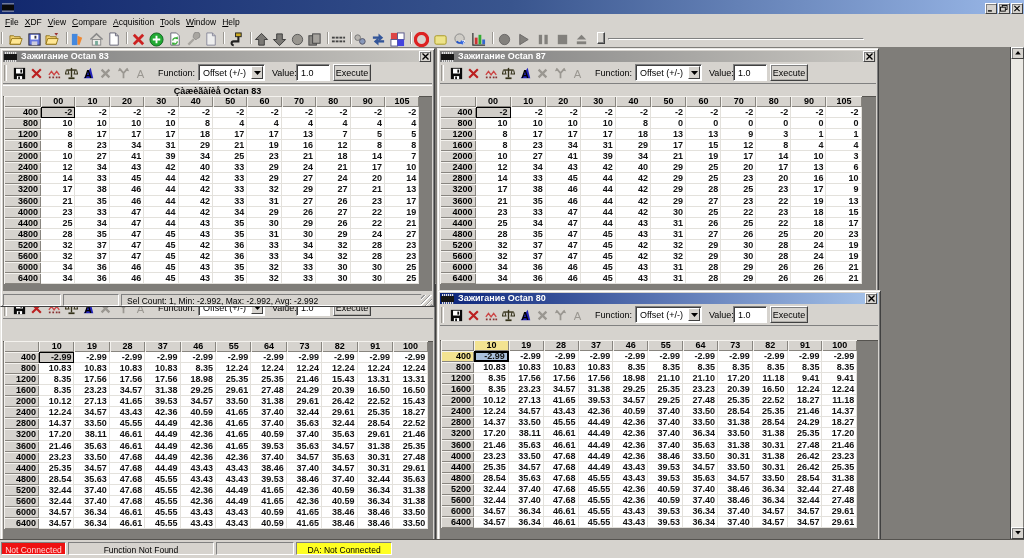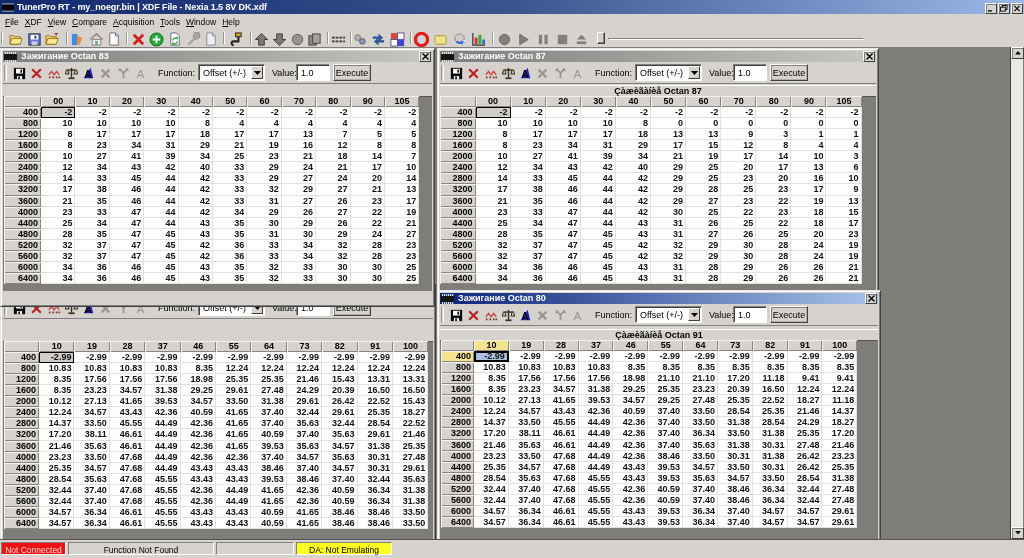--- a/index.html
+++ b/index.html
@@ -58,21 +58,20 @@
         <rect x="4.5" y="0" width="1" height="1.5"></rect>
         <rect x="4.5" y="7.5" width="1" height="1.5"></rect>
         <rect x="6.5" y="0" width="1" height="1.5"></rect>
         <rect x="6.5" y="7.5" width="1" height="1.5"></rect>
         <rect x="8.5" y="0" width="1" height="1.5"></rect>
         <rect x="8.5" y="7.5" width="1" height="1.5"></rect>
         <rect x="10.5" y="0" width="1" height="1.5"></rect>
         <rect x="10.5" y="7.5" width="1" height="1.5"></rect>
       </g>
     </svg>
-    <span class="t">TunerPro RT - my_noegr.bin | XDF File - Nexia 1.5 8V DK.xdf</span>
     <span class="winbtn" style="right:27px">
       <svg width="8" height="7" viewBox="0 0 9 8">
         <rect x="1" y="6" width="4.5" height="1.5" fill="#000"></rect>
       </svg>
     </span>
     <span class="winbtn" style="right:14px">
       <svg width="8" height="7" viewBox="0 0 9 8">
         <rect x="2.5" y="0.5" width="5.5" height="4.5" fill="none" stroke="#000"></rect>
         <rect x="0.5" y="2.5" width="5.5" height="4.5" fill="#d6d3ce" stroke="#000"></rect>
       </svg>
@@ -632,21 +631,20 @@
           <span class="comboarrow">
             <svg width="7" height="4" viewBox="0 0 7 4">
               <path d="M0 0 L7 0 L3.5 4 Z" fill="#000"></path>
             </svg>
           </span>
         </span>
         <span class="lbl" style="left:269px">Value:</span>
         <span class="vinput" style="left:293px;width:34px">1.0</span>
         <span class="execb" style="left:330px;width:38px">Execute</span>
       </div>
-      <div class="ttitle" style="top:35.5px">Çàæèãàíèå Octan 87</div>
       <div class="gridbg" style="left:2px;right:2px;top:47px;bottom:2px"></div>
       <div class="grid" style="left:1.5px;top:47px">
         <div class="grow" style="height:11px">
           <div class="hcell ch" style="width:36px"></div>
           <div class="hcell ch" style="width:35.1px">00</div>
           <div class="hcell ch" style="width:35.1px">10</div>
           <div class="hcell ch" style="width:35.1px">20</div>
           <div class="hcell ch" style="width:35.1px">30</div>
           <div class="hcell ch" style="width:35.1px">40</div>
           <div class="hcell ch" style="width:35.1px">50</div>
@@ -954,20 +952,21 @@
           <span class="comboarrow">
             <svg width="7" height="4" viewBox="0 0 7 4">
               <path d="M0 0 L7 0 L3.5 4 Z" fill="#000"></path>
             </svg>
           </span>
         </span>
         <span class="lbl" style="left:269px">Value:</span>
         <span class="vinput" style="left:293px;width:34px">1.0</span>
         <span class="execb" style="left:330px;width:38px">Execute</span>
       </div>
+      <div class="ttitle" style="top:35.5px">Çàæèãàíèå Octan 83</div>
       <div class="gridbg" style="left:2px;right:2px;top:47px;bottom:14.5px"></div>
       <div class="grid" style="left:3px;top:47px">
         <div class="grow" style="height:11px">
           <div class="hcell ch" style="width:37px"></div>
           <div class="hcell ch" style="width:34.4px">00</div>
           <div class="hcell ch" style="width:34.4px">10</div>
           <div class="hcell ch" style="width:34.4px">20</div>
           <div class="hcell ch" style="width:34.4px">30</div>
           <div class="hcell ch" style="width:34.4px">40</div>
           <div class="hcell ch" style="width:34.4px">50</div>
@@ -1194,20 +1193,26 @@
           <div class="dcell" style="width:34.4px">46</div>
           <div class="dcell" style="width:34.4px">45</div>
           <div class="dcell" style="width:34.4px">43</div>
           <div class="dcell" style="width:34.4px">35</div>
           <div class="dcell" style="width:34.4px">32</div>
           <div class="dcell" style="width:34.4px">33</div>
           <div class="dcell" style="width:34.4px">30</div>
           <div class="dcell" style="width:34.4px">30</div>
           <div class="dcell" style="width:34.4px">25</div>
         </div>
+      </div>
+      <div class="wsb">
+        <span class="wsp" style="left:0px;width:58px"></span>
+        <span class="wsp" style="left:60px;width:56px"></span>
+        <span class="wsp wst" style="left:118px;right:10px">Sel Count: 1, Min: -2.992, Max: -2.992, Avg: -2.992</span>
+        <span class="grip"></span>
       </div>
     </div>
     <div class="win" style="left:437px;top:243px;width:444px;height:260px;z-index:4">
       <div class="cap" style="background:linear-gradient(90deg,#0b247a,#a7c4ea)">
         <svg width="13" height="10" viewBox="0 0 13 10" style="margin:0 2px 0 1px">
           <rect x="0" y="2" width="13" height="6" fill="#151515"></rect>
           <g fill="#e2e2e2">
             <rect x="1" y="0" width="1.2" height="2"></rect>
             <rect x="1" y="8" width="1.2" height="2"></rect>
             <rect x="3" y="0" width="1.2" height="2"></rect>
@@ -1275,21 +1280,20 @@
           <span class="comboarrow">
             <svg width="7" height="4" viewBox="0 0 7 4">
               <path d="M0 0 L7 0 L3.5 4 Z" fill="#000"></path>
             </svg>
           </span>
         </span>
         <span class="lbl" style="left:269px">Value:</span>
         <span class="vinput" style="left:293px;width:34px">1.0</span>
         <span class="execb" style="left:330px;width:38px">Execute</span>
       </div>
-      <div class="ttitle" style="top:37.5px">Çàæèãàíèå Octan 91</div>
       <div class="gridbg" style="left:2px;right:2px;top:49px;bottom:2px"></div>
       <div class="grid" style="left:3px;top:49px">
         <div class="grow" style="height:11px">
           <div class="hcell ch" style="width:33px"></div>
           <div class="hcell ch selh" style="width:34.85px">10</div>
           <div class="hcell ch" style="width:34.85px">19</div>
           <div class="hcell ch" style="width:34.85px">28</div>
           <div class="hcell ch" style="width:34.85px">37</div>
           <div class="hcell ch" style="width:34.85px">46</div>
           <div class="hcell ch" style="width:34.85px">55</div>
@@ -1535,13 +1539,13 @@
         <svg width="6" height="4" viewBox="0 0 7 5">
           <path d="M0 0 L7 0 L3.5 4.5 Z" fill="#000"></path>
         </svg>
       </span>
     </div>
   </div>
 <div id="statusbar">
     <span class="sp" style="left:1px;width:65px;background:#ee1111;color:#ffd9d9">Not Connected</span>
     <span class="sp" style="left:68px;width:146px">Function Not Found</span>
     <span class="sp" style="left:216px;width:78px"></span>
-    <span class="sp" style="left:296px;width:96px;background:#ffff22">DA: Not Emulating</span>
+    <span class="sp" style="left:296px;width:96px;background:#ffff22">DA: Not Connected</span>
   </div>
 </body></html>

